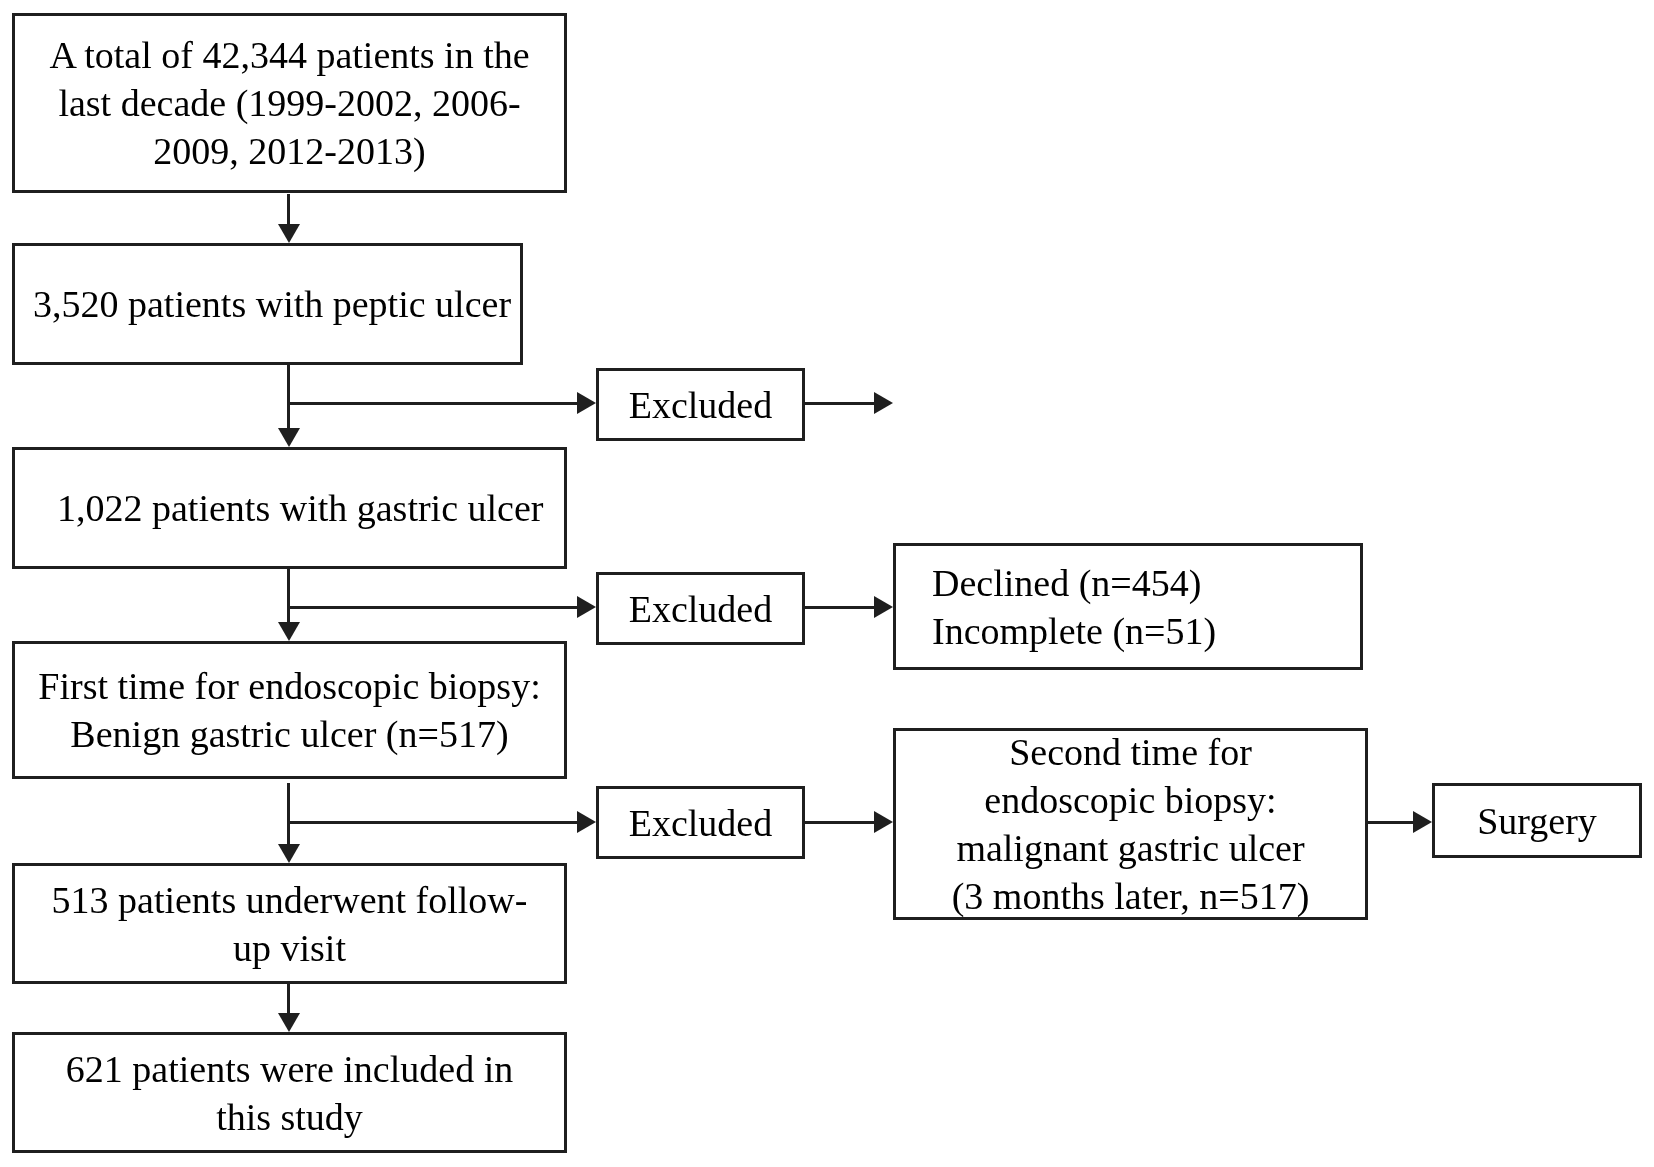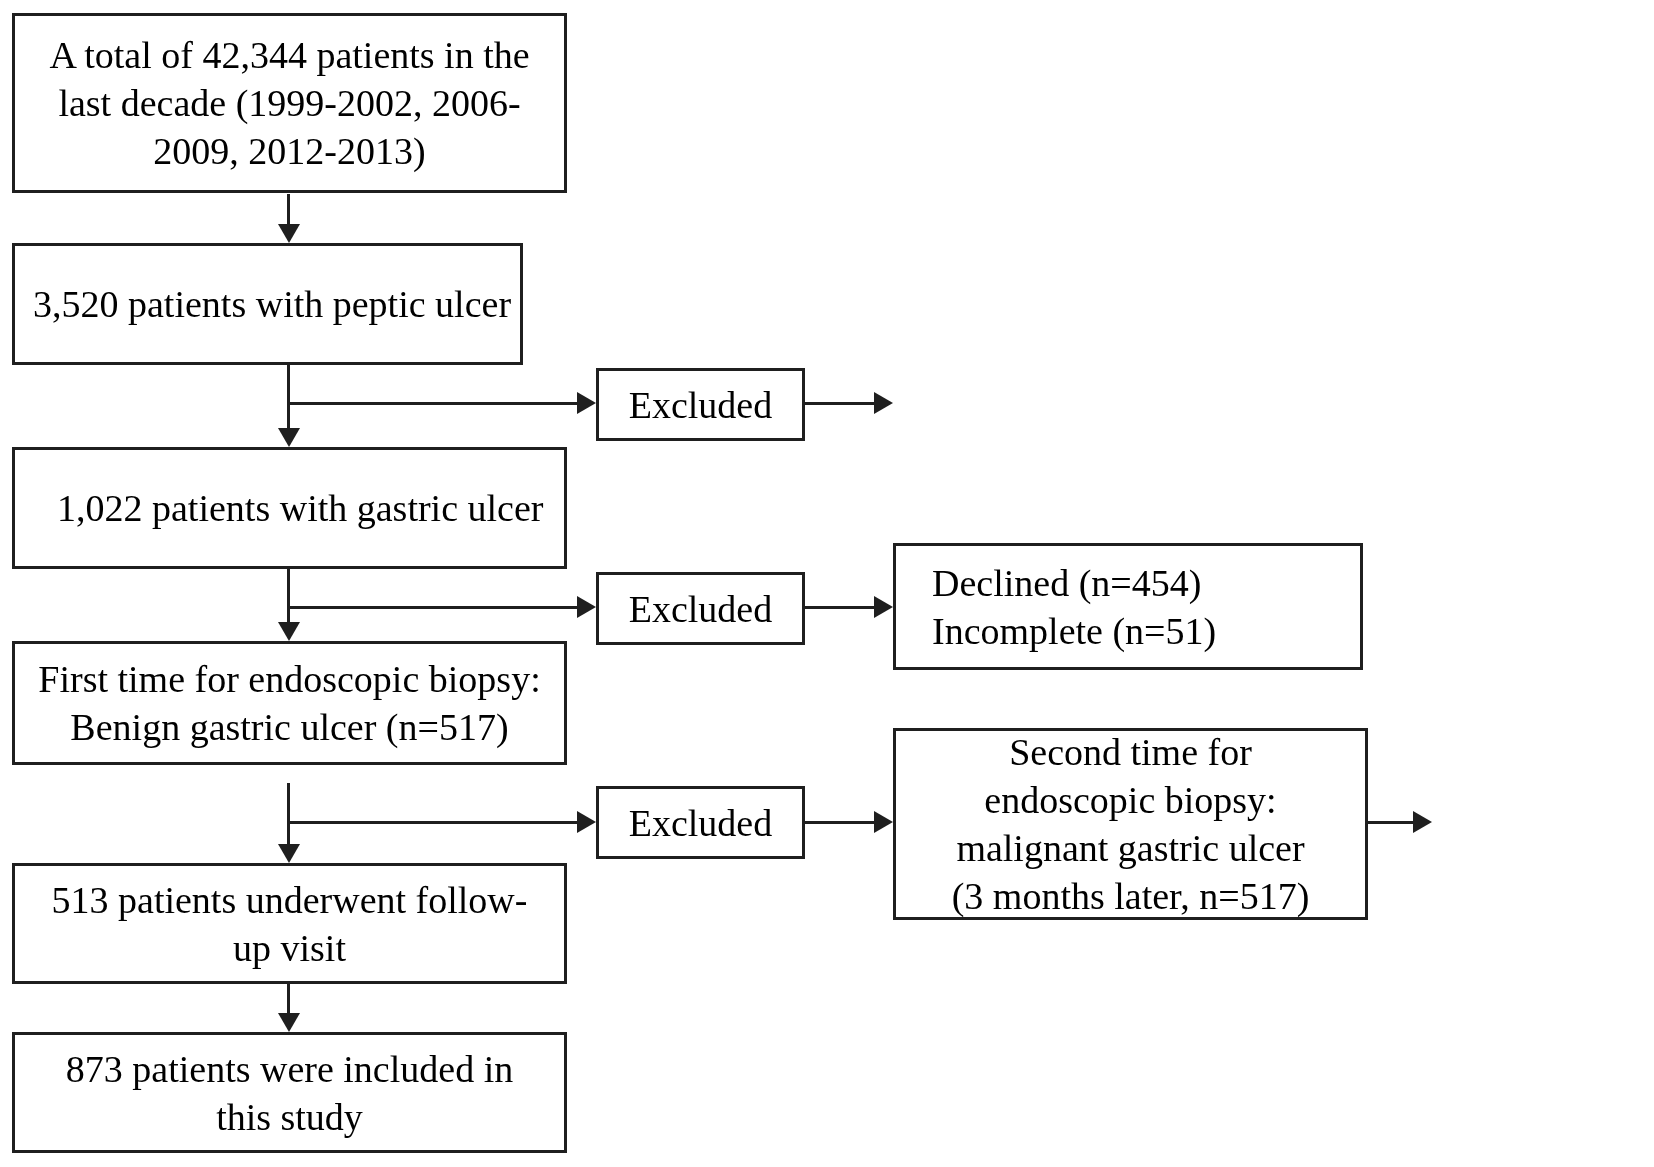--- a/index.html
+++ b/index.html
@@ -45,32 +45,32 @@
   </div>
 
   <div class="box left" style="left:12px; top:243px; width:511px; height:122px; padding-left:18px;text-align:center;">
     <span>3,520 patients with peptic ulcer</span>
   </div>
 
   <div class="box left" style="left:12px; top:447px; width:555px; height:122px; padding-left:42px;">
     <span>1,022 patients with gastric ulcer</span>
   </div>
 
-  <div class="box" style="left:12px; top:641px; width:555px; height:124px;">
+  <div class="box" style="left:12px; top:641px; width:555px; height:138px;">
     <span>First time for endoscopic biopsy:
 Benign gastric ulcer  (n=517)</span>
   </div>
 
   <div class="box" style="left:12px; top:863px; width:555px; height:121px;">
     <span>513 patients underwent follow-
 up visit</span>
   </div>
 
   <div class="box" style="left:12px; top:1032px; width:555px; height:121px;">
-    <span>873 patients were included in
+    <span>621 patients were included in
 this study</span>
   </div>
 
   <div class="box" style="left:596px; top:368px; width:209px; height:73px;">
     <span>Excluded</span>
   </div>
 
   <div class="box" style="left:596px; top:572px; width:209px; height:73px;">
     <span>Excluded</span>
   </div>
@@ -85,20 +85,23 @@
 Incomplete (n=51)</span>
   </div>
 
   <div class="box" style="left:893px; top:728px; width:475px; height:192px;">
     <span>Second time for
 endoscopic biopsy:
 malignant gastric ulcer
 (3 months later, n=517)</span>
   </div>
 
+  <div class="box" style="left:1432px; top:783px; width:210px; height:75px;">
+    <span>Surgery</span>
+  </div>
 
   <div class="vline" style="left:287px; top:194px; height:31px;"></div>
   <div class="a-down" style="left:278px; top:224px;"></div>
 
   <div class="vline" style="left:287px; top:365px; height:64px;"></div>
   <div class="a-down" style="left:278px; top:428px;"></div>
 
   <div class="hline" style="left:288px; top:402px; width:289px;"></div>
   <div class="a-right" style="left:577px; top:392px;"></div>
 

